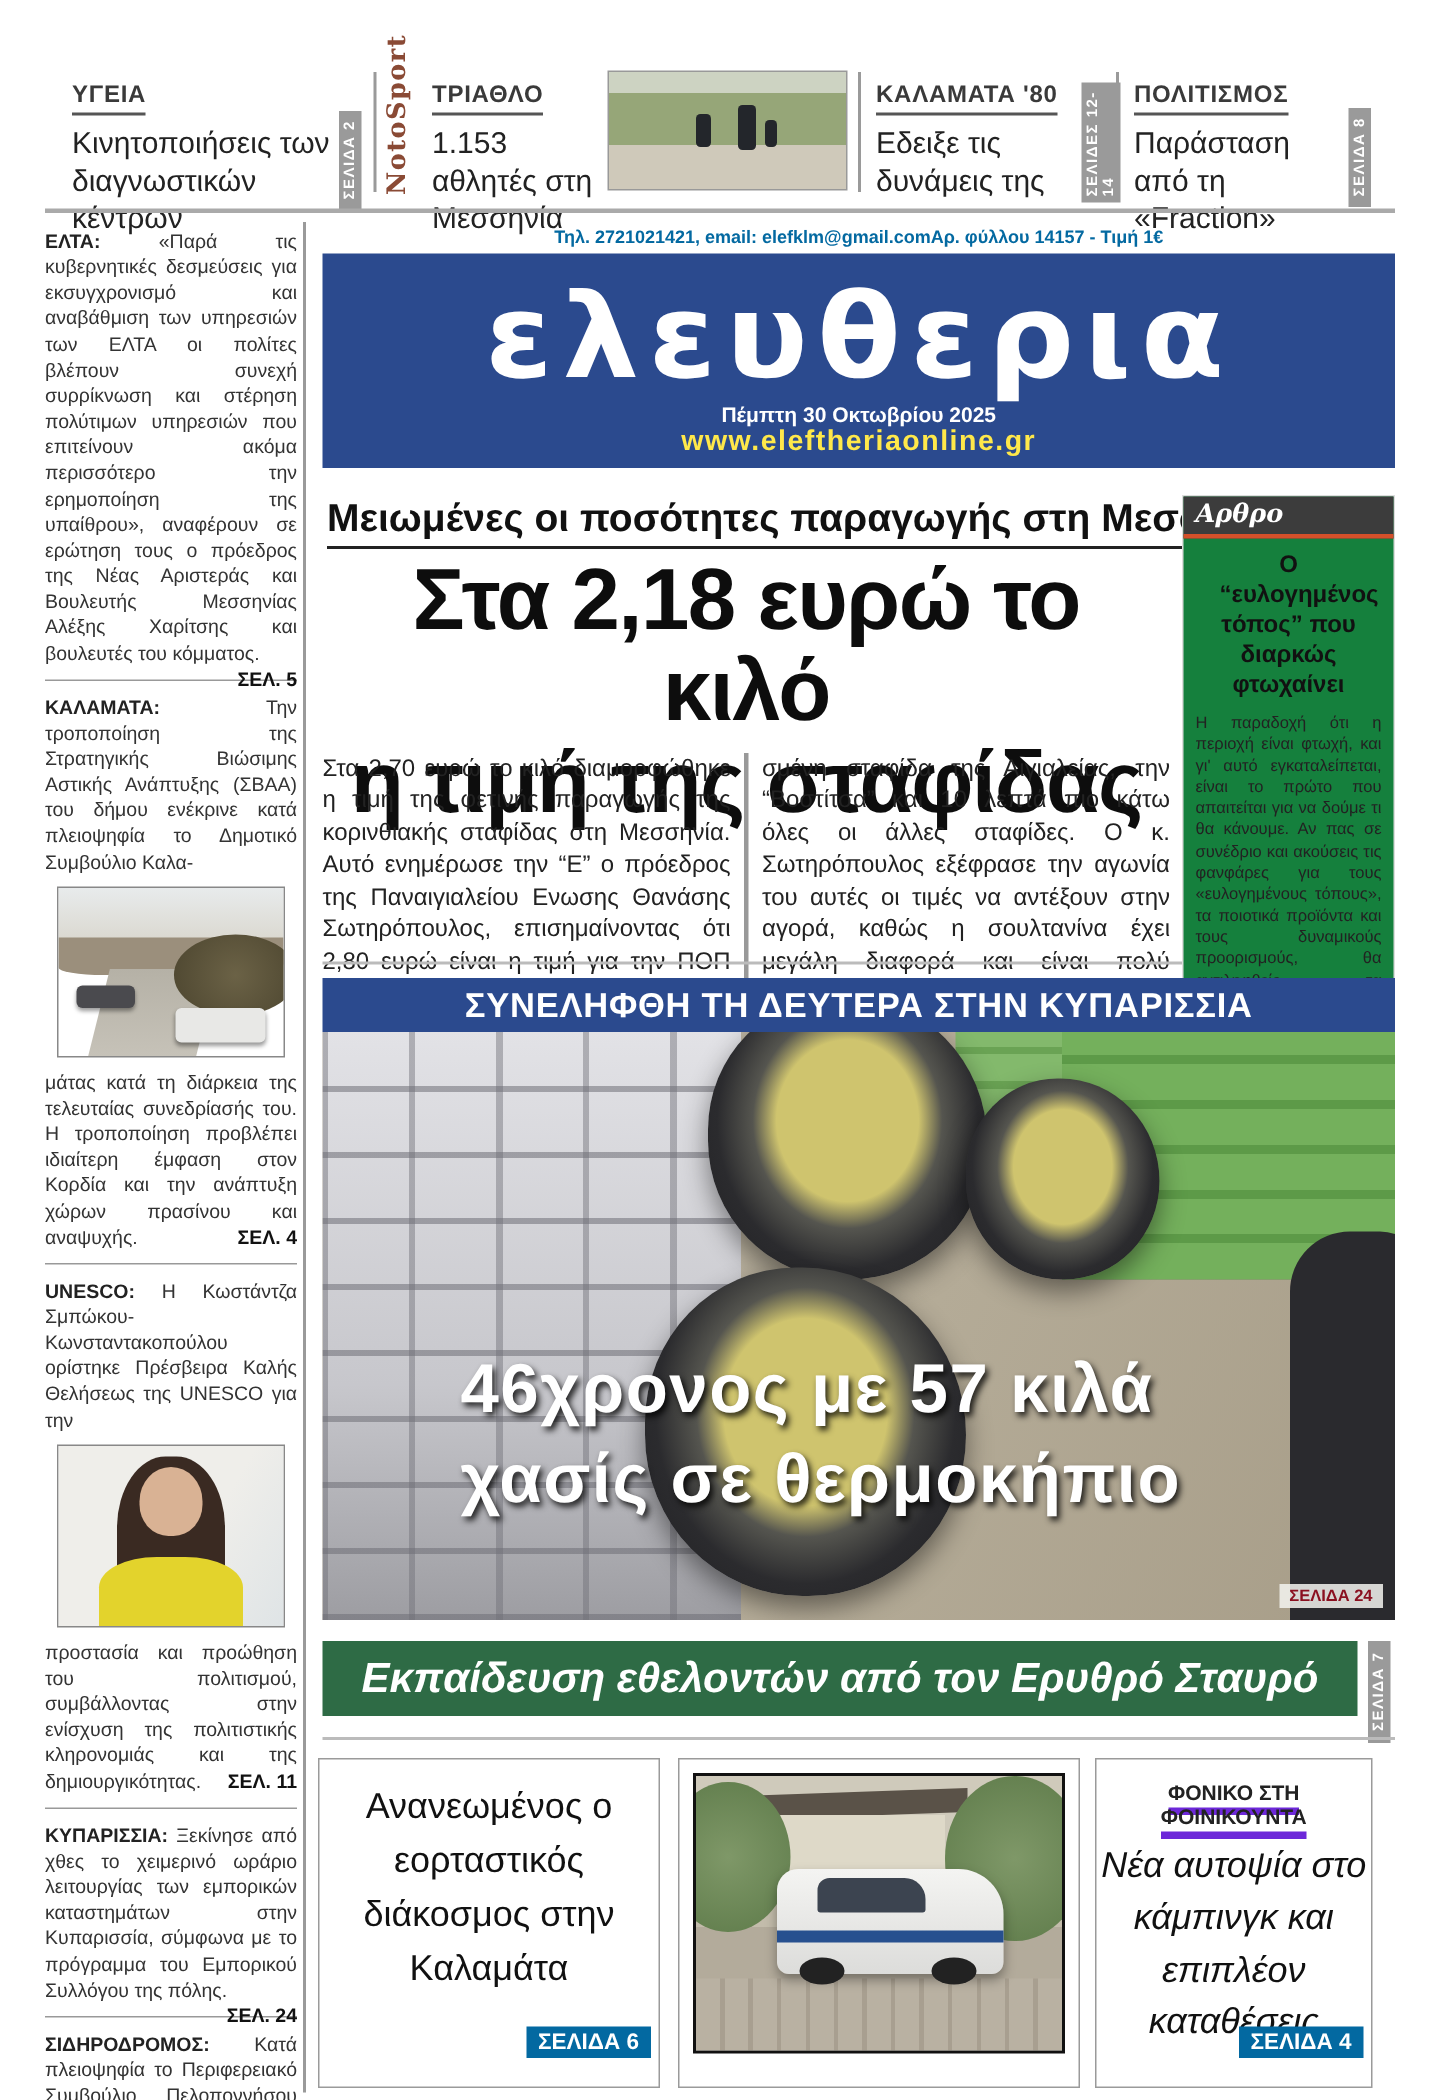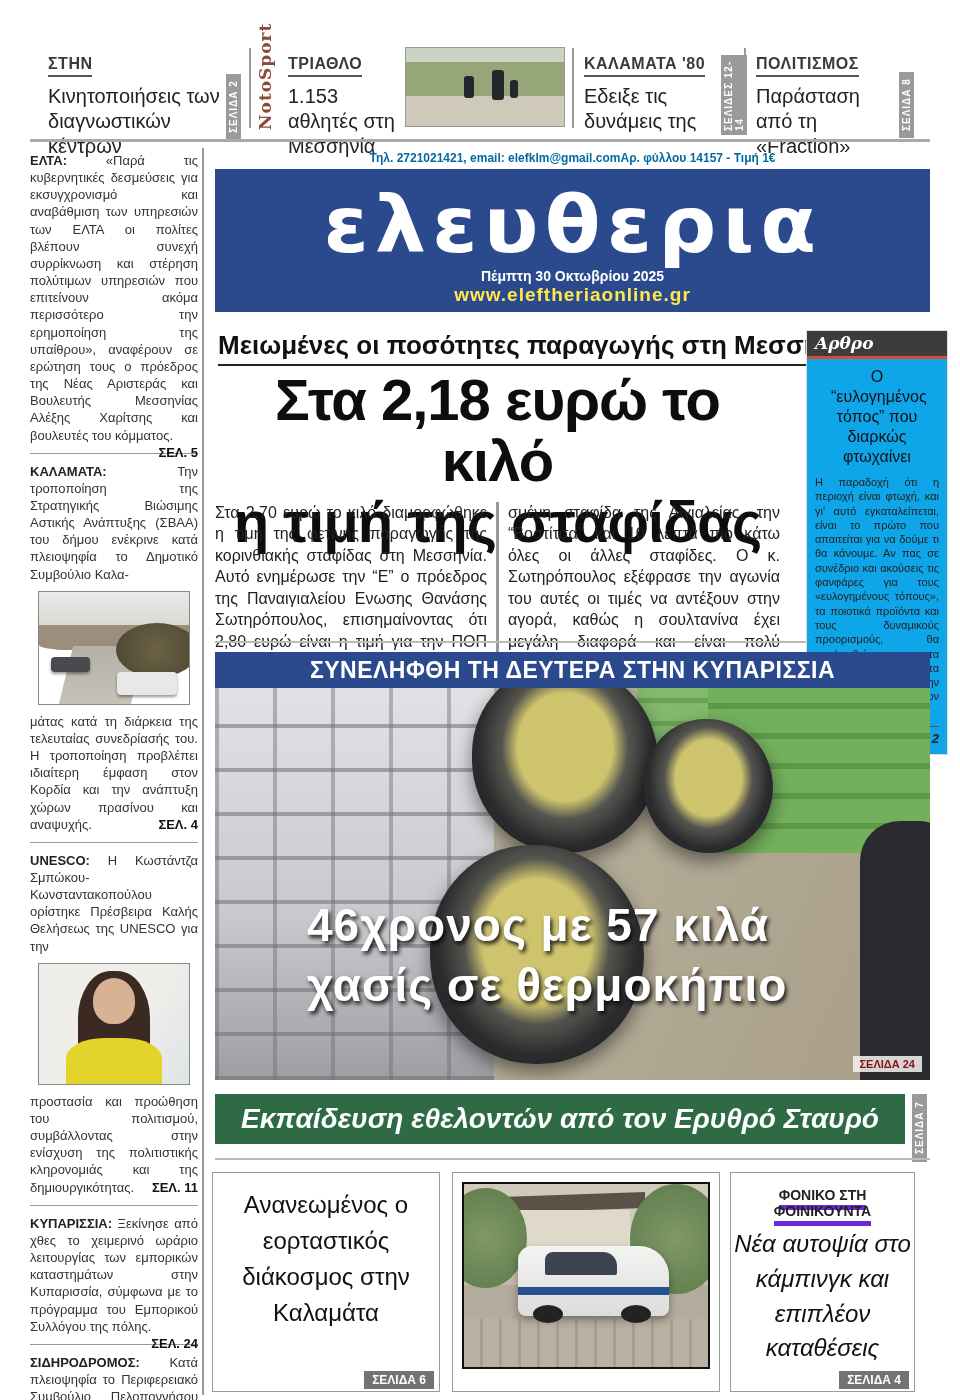--- a/index.html
+++ b/index.html
@@ -40,25 +40,25 @@
                border-bottom:2px solid #222;padding-bottom:3px;}
   .lead-headline{position:absolute;left:215px;top:370px;width:565px;text-align:center;
                  font-size:58px;font-weight:bold;line-height:1.05;letter-spacing:-1px;color:#0d0d0d;}
   .lead-body{position:absolute;left:215px;top:502px;width:565px;display:flex;}
   .lead-col{width:272px;font-size:16px;line-height:1.34;text-align:justify;color:#222;}
   .col-div{width:3px;background:#999;margin:0 9px;}
   .pageref{font-weight:bold;white-space:nowrap;float:right;}
   .sq{display:inline-block;width:11px;height:11px;background:#a51220;margin-right:5px;vertical-align:middle;}
   .rule-mid{position:absolute;left:215px;top:641px;width:715px;height:2px;background:#bbb;}
   
-  .arthro{position:absolute;left:788px;top:330px;width:142px;background:#0ea5e9;border:1px solid #ddd;box-sizing:border-box;margin-left:18px;}
+  .arthro{position:absolute;left:788px;top:330px;width:142px;background:#15803d;border:1px solid #ddd;box-sizing:border-box;}
   .arthro-hd{background:#3c3c3c;border-bottom:3px solid #d4502a;color:#fff;
              font-family:"DejaVu Serif",serif;font-style:italic;font-weight:bold;
              font-size:17px;padding:2px 8px 3px;}
-  .arthro-title{font-size:16px;font-weight:normal;text-align:center;line-height:1.25;padding:8px 24px 4px;color:#111;}
+  .arthro-title{font-size:16px;font-weight:bold;text-align:center;line-height:1.25;padding:8px 24px 4px;color:#111;}
   .arthro-body{font-size:11px;line-height:1.3;text-align:justify;padding:4px 8px;color:#222;}
   .arthro-pg{border-top:1px solid #555;margin:4px 8px 8px;text-align:right;
              font-style:italic;font-weight:bold;font-size:13px;padding-top:4px;}
   
   .photo-banner{position:absolute;left:215px;top:652px;width:715px;height:36px;background:#2b4a8e;
                 color:#fff;font-weight:bold;font-size:23px;display:flex;align-items:center;justify-content:center;letter-spacing:.5px;}
   .main-photo{position:absolute;left:215px;top:688px;width:715px;height:392px;overflow:hidden;
               background:linear-gradient(115deg,#c9c2b2 0%,#b4ab97 55%,#a79d88 100%);}
   .tanks{position:absolute;left:0;top:0;width:39%;height:100%;
          background:linear-gradient(180deg,#e2e2e6 0%,#c7c7cc 60%,#9d9da2 100%);}
@@ -79,22 +79,22 @@
   .photo-tag{position:absolute;right:8px;bottom:8px;background:rgba(245,245,240,.85);
              color:#8a1020;font-weight:bold;font-size:11px;padding:2px 7px;}
   
   .green-banner{position:absolute;left:215px;top:1094px;width:690px;height:50px;background:#2e6b45;
                 color:#fff;font-weight:bold;font-style:italic;font-size:28px;display:flex;
                 align-items:center;justify-content:center;}
   .rule-bot{position:absolute;left:215px;top:1158px;width:715px;height:2px;background:#bbb;}
   
   .box{position:absolute;top:1172px;height:220px;border:1px solid #9a9a9a;background:#fff;box-sizing:border-box;}
   .bl-title{font-size:24px;color:#111;text-align:center;line-height:1.5;padding:14px 10px 0;}
-  .box-tag{position:absolute;right:5px;bottom:2px;background:#737373;color:#fff;
-           font-weight:bold;font-size:12px;padding:2px 8px;}
+  .box-tag{position:absolute;right:5px;bottom:19px;background:#0369a1;color:#fff;
+           font-weight:bold;font-size:15px;padding:2px 8px;}
   .police-photo{position:absolute;left:9px;top:9px;right:9px;bottom:22px;border:2px solid #111;overflow:hidden;
                 background:linear-gradient(180deg,#cfcabb 0 30%,#c3bcab 30% 55%,#b3ab9b 55%);}
   .pp-roof{position:absolute;left:4%;top:6%;width:70%;height:9%;background:#5a5248;transform:skewY(-2deg);}
   .pp-wall{position:absolute;left:6%;top:14%;width:62%;height:22%;background:#ded9c8;}
   .pp-tree{position:absolute;border-radius:50%;background:radial-gradient(circle,#7f9868,#5d7a49);}
   .pp-car{position:absolute;left:22%;top:34%;width:62%;height:38%;background:linear-gradient(180deg,#f4f4f2,#dcdcda);
           border-radius:14px 30px 8px 8px;box-shadow:0 4px 8px rgba(0,0,0,.35);}
   .pp-wind{position:absolute;left:18%;top:8%;width:48%;height:34%;background:#3c4450;border-radius:8px 14px 2px 2px;}
   .pp-stripe{position:absolute;left:0;top:58%;width:100%;height:12%;background:#27508f;}
   .pp-wheel{position:absolute;bottom:-10%;width:20%;height:26%;background:#222;border-radius:50%;}
@@ -117,21 +117,21 @@
   .tri-photo{position:absolute;left:405px;top:47px;width:158px;height:78px;border:1px solid #999;overflow:hidden;
              background:linear-gradient(180deg,#cdd3c2 0 18%,#96a678 18% 62%,#cfc9ba 62%);}
   .tri-rider{position:absolute;background:#23262b;border-radius:3px;}
 </style>
 </head>
 <body>
 
 <div id="page">
 
   <div class="strip-sec" style="left:48px;width:178px;">
-    <span class="strip-label">ΣΤΗΝ</span>
+    <span class="strip-label">ΥΓΕΙΑ</span>
     <div class="strip-title">Κινητοποιήσεις των διαγνωστικών κέντρων</div>
   </div>
   <div class="vtab" style="left:226px;top:74px;height:58px;">ΣΕΛΙΔΑ 2</div>
   <div class="vline" style="left:249px;top:48px;height:80px;"></div>
   <div class="noto" style="left:255px;top:50px;height:80px;">NotoSport</div>
   <div class="strip-sec" style="left:288px;width:112px;">
     <span class="strip-label">ΤΡΙΑΘΛΟ</span>
     <div class="strip-title">1.153 αθλητές στη Μεσσηνία</div>
   </div>
   <div class="tri-photo">

